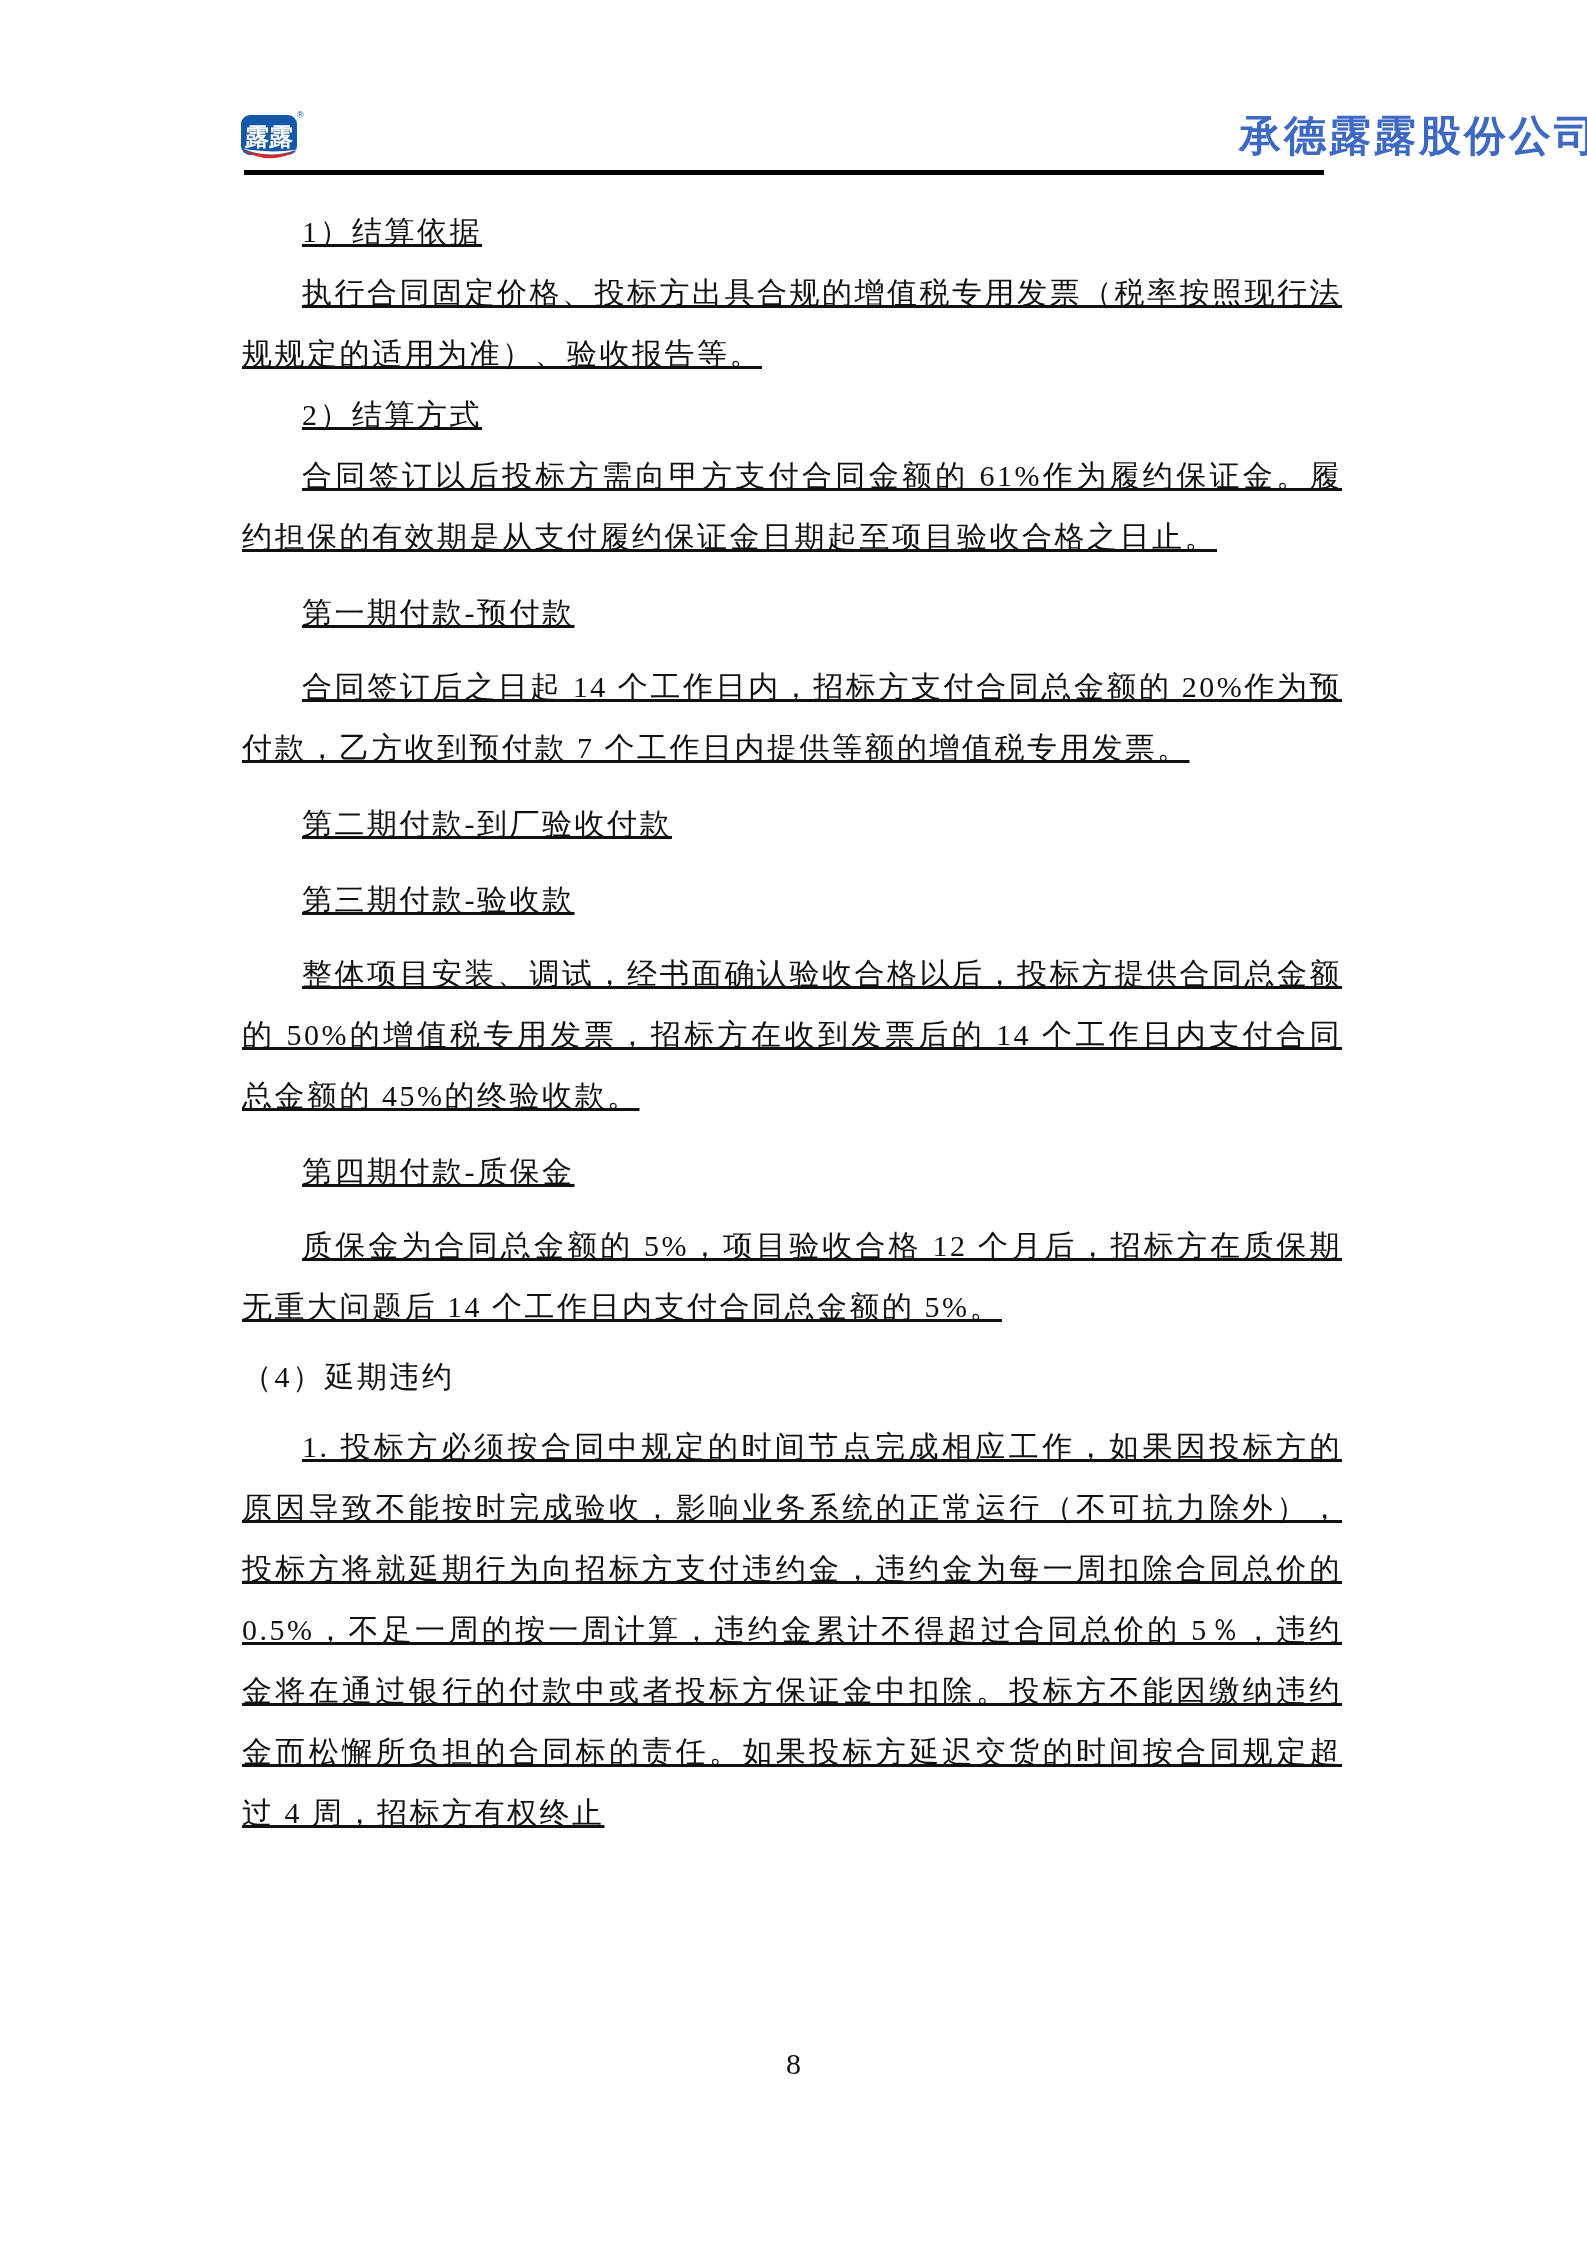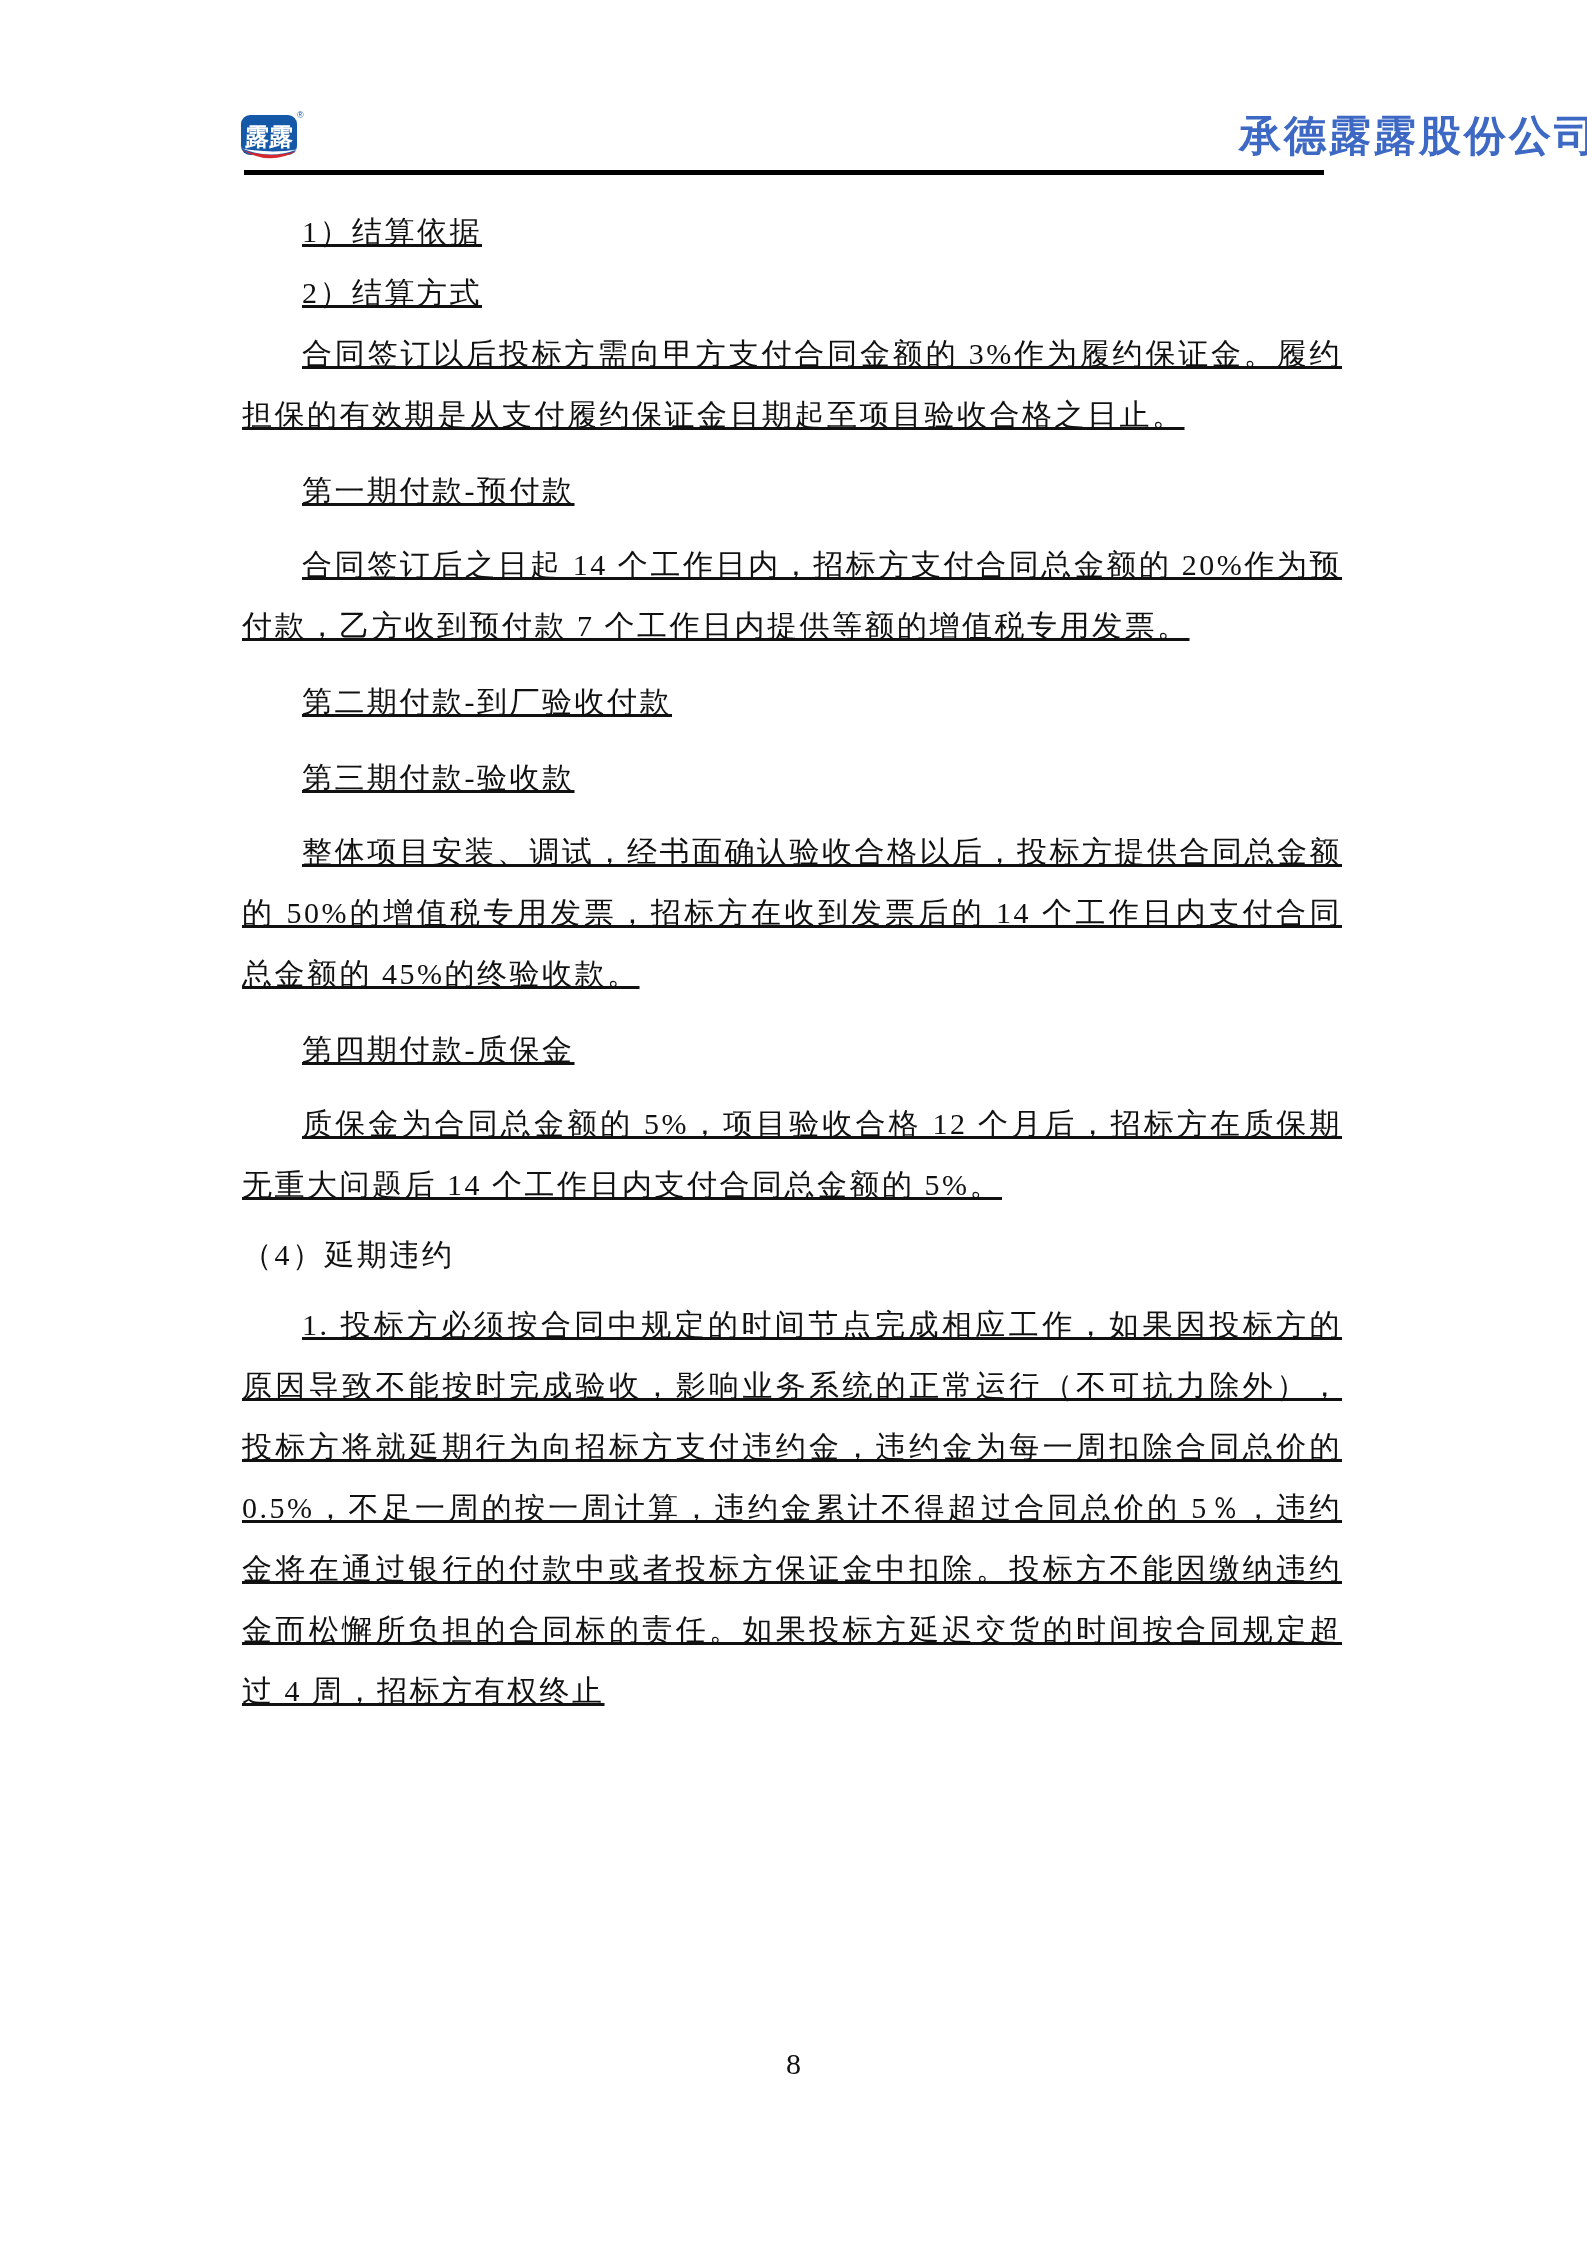--- a/index.html
+++ b/index.html
@@ -92,22 +92,23 @@
       <path d="M2 42 Q 30 58 57 43 Q 31 51 2 42 Z" fill="#d7282e"></path>
       <path d="M2 40.5 Q 30 52 57 41.5 Q 31 46 2 40.5 Z" fill="#ffffff"></path>
       <text x="57" y="10" fill="#1558a7" font-size="9" font-family="'Liberation Sans','DejaVu Sans',sans-serif">®</text>
     </svg>
   </div>
   <div class="header-title">承德露露股份公司</div>
   <div class="header-rule"></div>
 
   <main class="content">
     <p class="para indent">1）结算依据</p>
+    <p class="para indent justify">执行合同固定价格、投标方出具合规的增值税专用发票（税率按照现行法规规定的适用为准）、验收报告等。</p>
     <p class="para indent">2）结算方式</p>
-    <p class="para indent justify">合同签订以后投标方需向甲方支付合同金额的 3%作为履约保证金。履约担保的有效期是从支付履约保证金日期起至项目验收合格之日止。</p>
+    <p class="para indent justify">合同签订以后投标方需向甲方支付合同金额的 61%作为履约保证金。履约担保的有效期是从支付履约保证金日期起至项目验收合格之日止。</p>
     <p class="para indent stage-gap">第一期付款-预付款</p>
     <p class="para indent justify">合同签订后之日起 14 个工作日内，招标方支付合同总金额的 20%作为预付款，乙方收到预付款 7 个工作日内提供等额的增值税专用发票。</p>
     <p class="para indent stage-gap">第二期付款-到厂验收付款</p>
     <p class="para indent stage-gap">第三期付款-验收款</p>
     <p class="para indent justify">整体项目安装、调试，经书面确认验收合格以后，投标方提供合同总金额的 50%的增值税专用发票，招标方在收到发票后的 14 个工作日内支付合同总金额的 45%的终验收款。</p>
     <p class="para indent stage-gap">第四期付款-质保金</p>
     <p class="para indent justify">质保金为合同总金额的 5%，项目验收合格 12 个月后，招标方在质保期无重大问题后 14 个工作日内支付合同总金额的 5%。</p>
     <p class="para bold-heading">（4）延期违约</p>
     <p class="para indent justify">1. 投标方必须按合同中规定的时间节点完成相应工作，如果因投标方的原因导致不能按时完成验收，影响业务系统的正常运行（不可抗力除外），投标方将就延期行为向招标方支付违约金，违约金为每一周扣除合同总价的 0.5%，不足一周的按一周计算，违约金累计不得超过合同总价的 5％，违约金将在通过银行的付款中或者投标方保证金中扣除。投标方不能因缴纳违约金而松懈所负担的合同标的责任。如果投标方延迟交货的时间按合同规定超过 4 周，招标方有权终止</p>
   </main>

